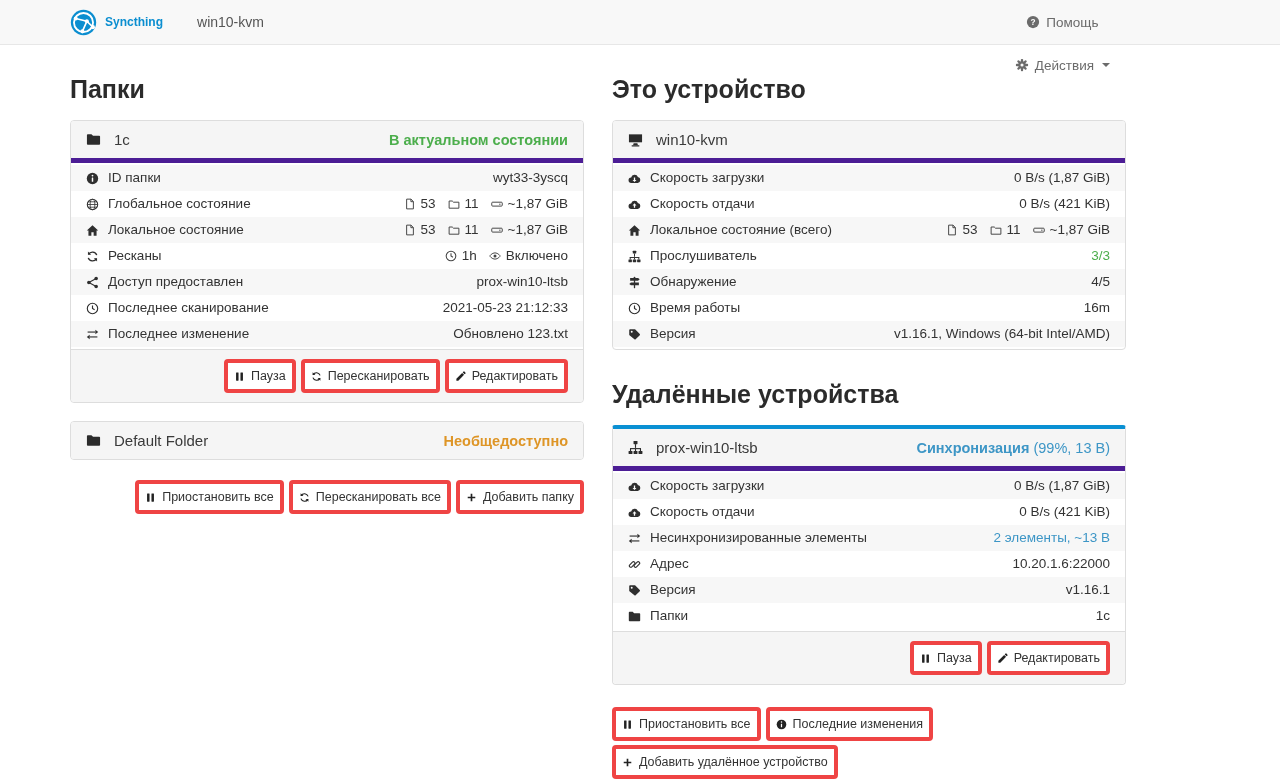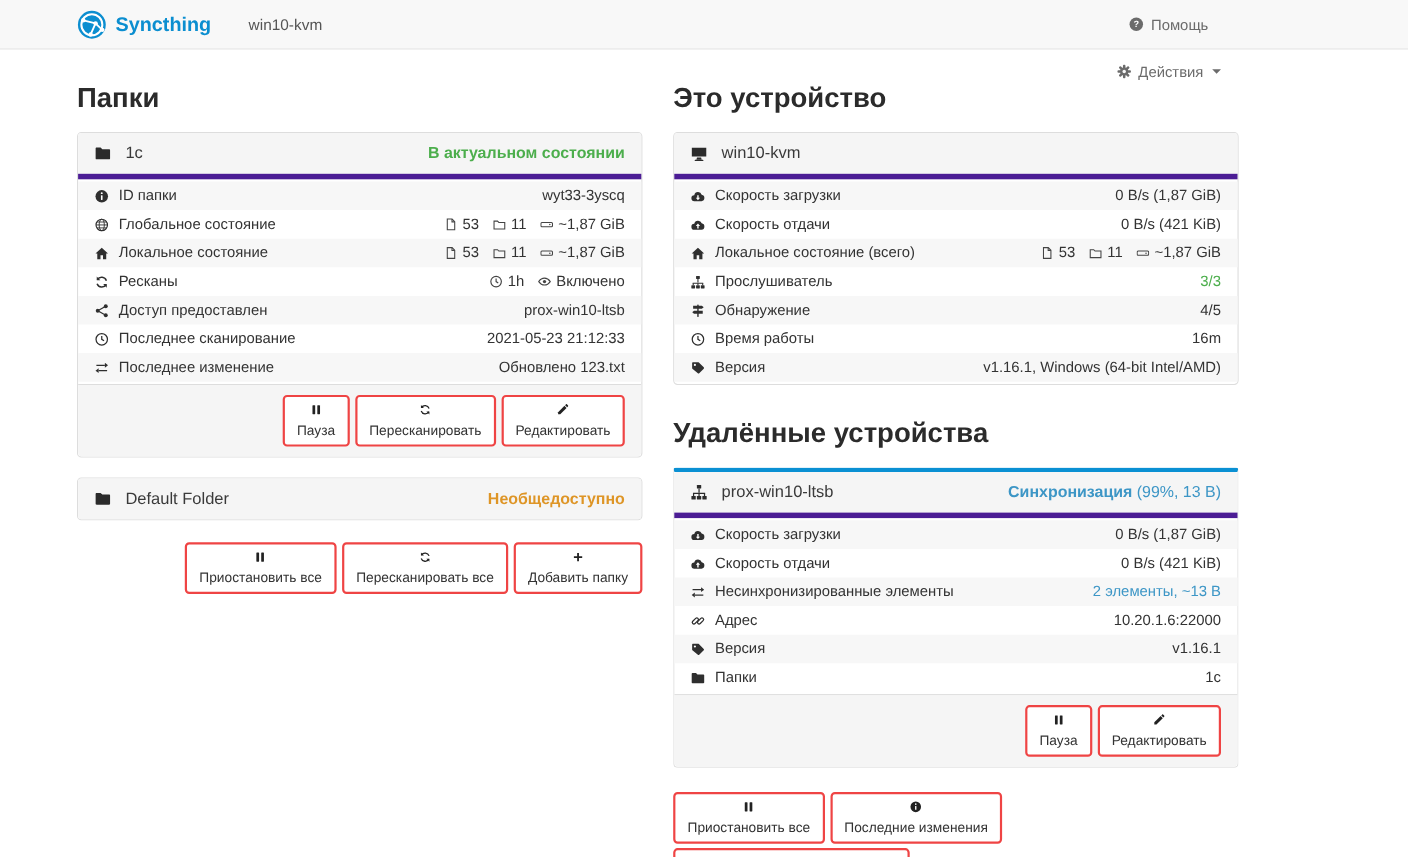--- a/index.html
+++ b/index.html
@@ -4,21 +4,21 @@
 <style>
   * { box-sizing: border-box; margin: 0; padding: 0; }
   html,body { width:1280px; height:779px; overflow:hidden; background:#fff;
     font-family:"Liberation Sans", sans-serif; color:#333; }
 
   
   .navbar { height:45px; background:#f8f8f8; border-bottom:1px solid #e7e7e7;
     display:flex; align-items:center; padding:0 170px 0 70px; }
   .brand-wrap { display:flex; align-items:center; gap:8px; }
   .brand-logo { width:27px; height:27px; }
-  .brand-name { color:#0b8ed0; font-weight:bold; font-size:18px; }
+  .brand-name { color:#0b8ed0; font-weight:bold; font-size:12px; }
   .nav-device { margin-left:34px; font-size:14px; color:#555; }
   .nav-right { margin-left:auto; display:flex; align-items:center; gap:28px;flex-direction:column; }
   .nav-item { display:flex; align-items:center; gap:6px; font-size:13.5px; color:#6b6b6b; cursor:pointer; }
   .caret { width:0; height:0; border-left:4px solid transparent; border-right:4px solid transparent;
     border-top:4px solid #6b6b6b; margin-left:2px; }
   .nav-ic { width:14px; height:14px; fill:#6b6b6b; color:#6b6b6b; }
 
   
   .main { padding:0 153px 0 70px; }
   .row2 { display:flex; gap:28px; }
@@ -46,22 +46,22 @@
   .lbl .ic { width:13px; height:13px; fill:#2f2f2f; color:#2f2f2f; flex:none; }
   .val { margin-left:auto; display:flex; align-items:center; gap:5px; }
   .val .ic { width:12px; height:12px; fill:#444; color:#444; flex:none; margin-left:7px; }
   .val .ic:first-child { margin-left:0; }
   .val-green { color:#4cae4c; }
   .val-link { color:#3d96c6; cursor:pointer; }
 
   
   .panel-footer { background:#f5f5f5; border-top:1px solid #ddd; padding:9px 15px;
     display:flex; justify-content:flex-end; gap:5px; border-radius:0 0 4px 4px; }
-  .btn { display:inline-flex; align-items:center; gap:6px; background:#fff; border:2px solid #ef4444;
-    border-radius:4px; padding:6px 11px; font-size:12.5px; color:#333; cursor:pointer; white-space:nowrap;flex-direction:column; }
+  .btn { display:inline-flex; align-items:center; gap:6px; background:#fff; border:4px solid #ef4444;
+    border-radius:4px; padding:6px 6px; font-size:12.5px; color:#333; cursor:pointer; white-space:nowrap; }
   .btn .ic { width:11px; height:11px; fill:#222; color:#222; flex:none; }
   .actions { display:flex; gap:5px; margin:20px 0 6px; }
   .actions.right { justify-content:flex-end; }
   .actions.tight { margin:22px 0 4px; }
   .actions.second { margin:4px 0 0; }
 </style>
 </head>
 <body>
 
 <svg width="0" height="0" style="position:absolute">

